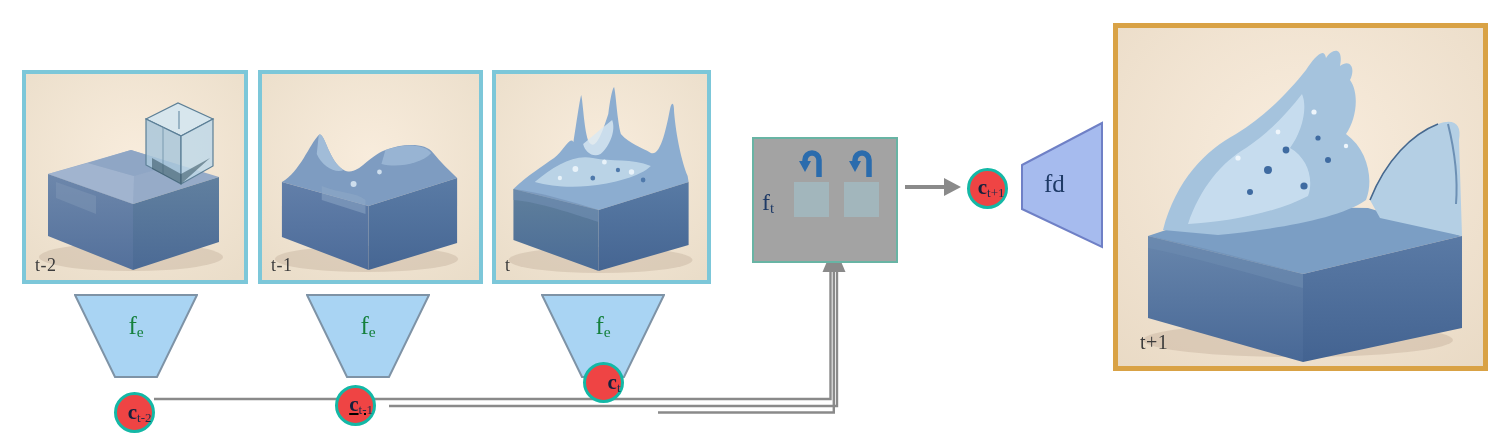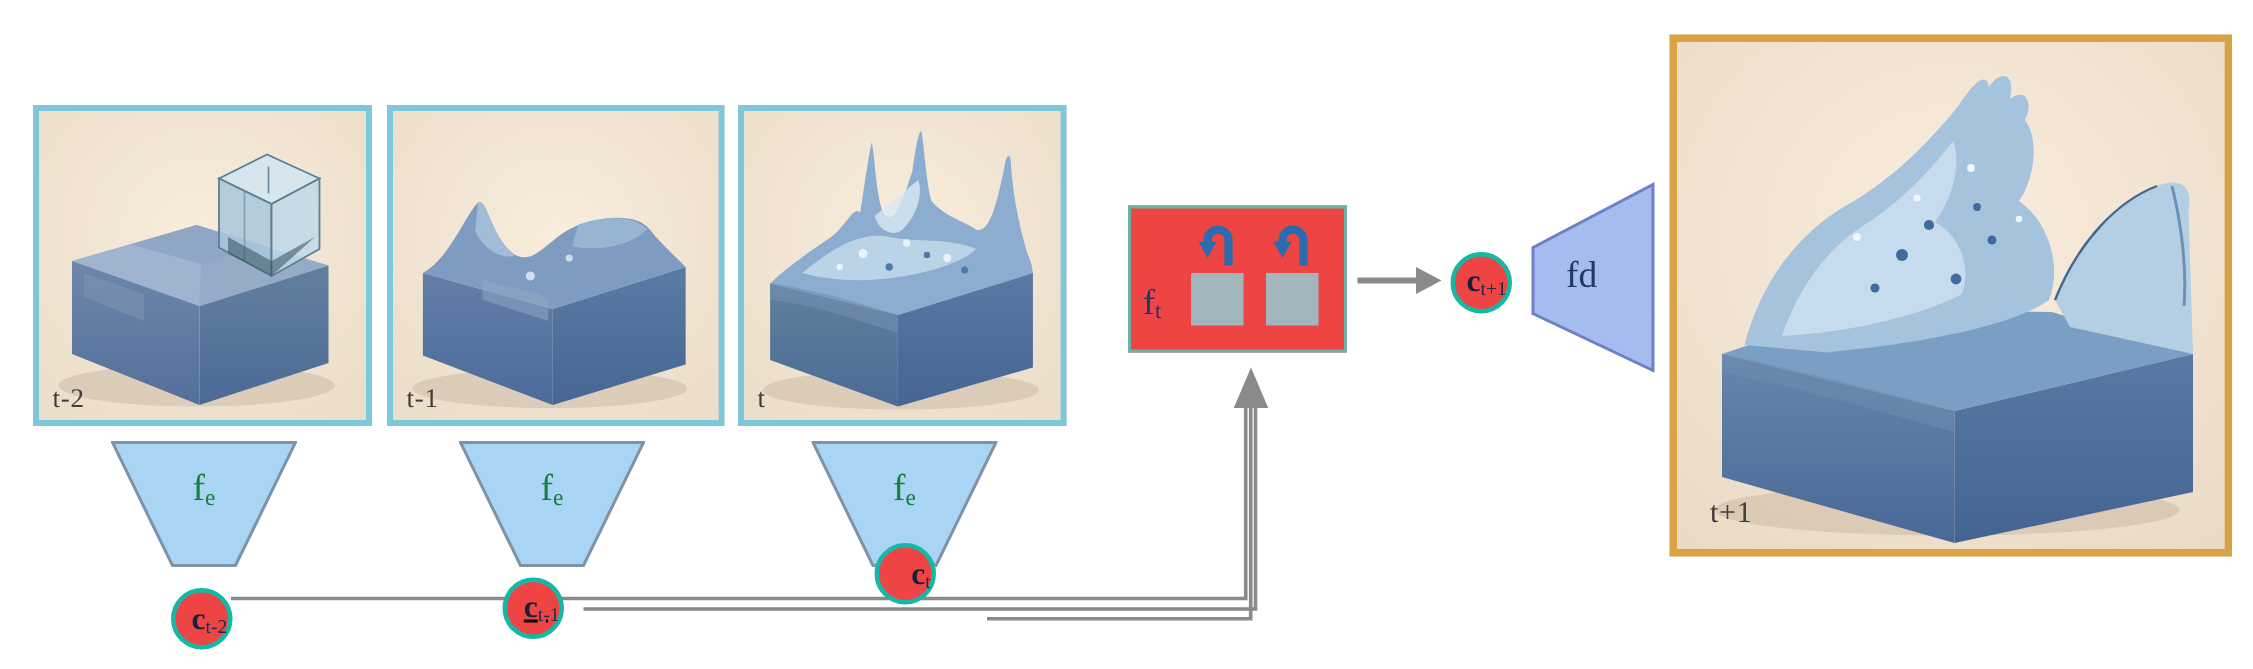--- a/index.html
+++ b/index.html
@@ -26,22 +26,22 @@
   .trap-label .sub, .circle-label .sub, .box-label .sub{font-size:0.62em;vertical-align:-0.22em;}
 
   
   .circle{position:absolute;z-index:3;width:41px;height:41px;border-radius:50%;
           background:#ef4444;border:3px solid #14b8a6;box-sizing:border-box;
           display:flex;align-items:center;justify-content:flex-end;}
   .circle-label{font-size:21px;color:#14213d;font-weight:bold;line-height:1;}
   .circle-label .sub{font-weight:normal;font-size:13px;color:#1e2a4a;}
 
   
-  #temporal-box{position:absolute;left:752px;top:137px;width:146px;height:98px;z-index:2;
-                box-sizing:border-box;background:#ef4444;border:2px solid #68b4a4;}
+  #temporal-box{position:absolute;left:752px;top:137px;width:146px;height:126px;z-index:2;
+                box-sizing:border-box;background:#a3a3a3;border:2px solid #68b4a4;}
   .box-label{position:absolute;left:8px;top:50px;font-size:24px;color:#1e3a66;}
   .rnn-square{position:absolute;width:35px;height:35px;background:#a2b6bc;top:43px;}
   .loop-svg{position:absolute;top:8px;width:30px;height:34px;}
 
   .decoder-label{position:absolute;left:1044px;top:170px;width:60px;text-align:left;
                  font-size:25px;color:#1e3a66;z-index:3;}
 </style>
 </head>
 <body>
 

